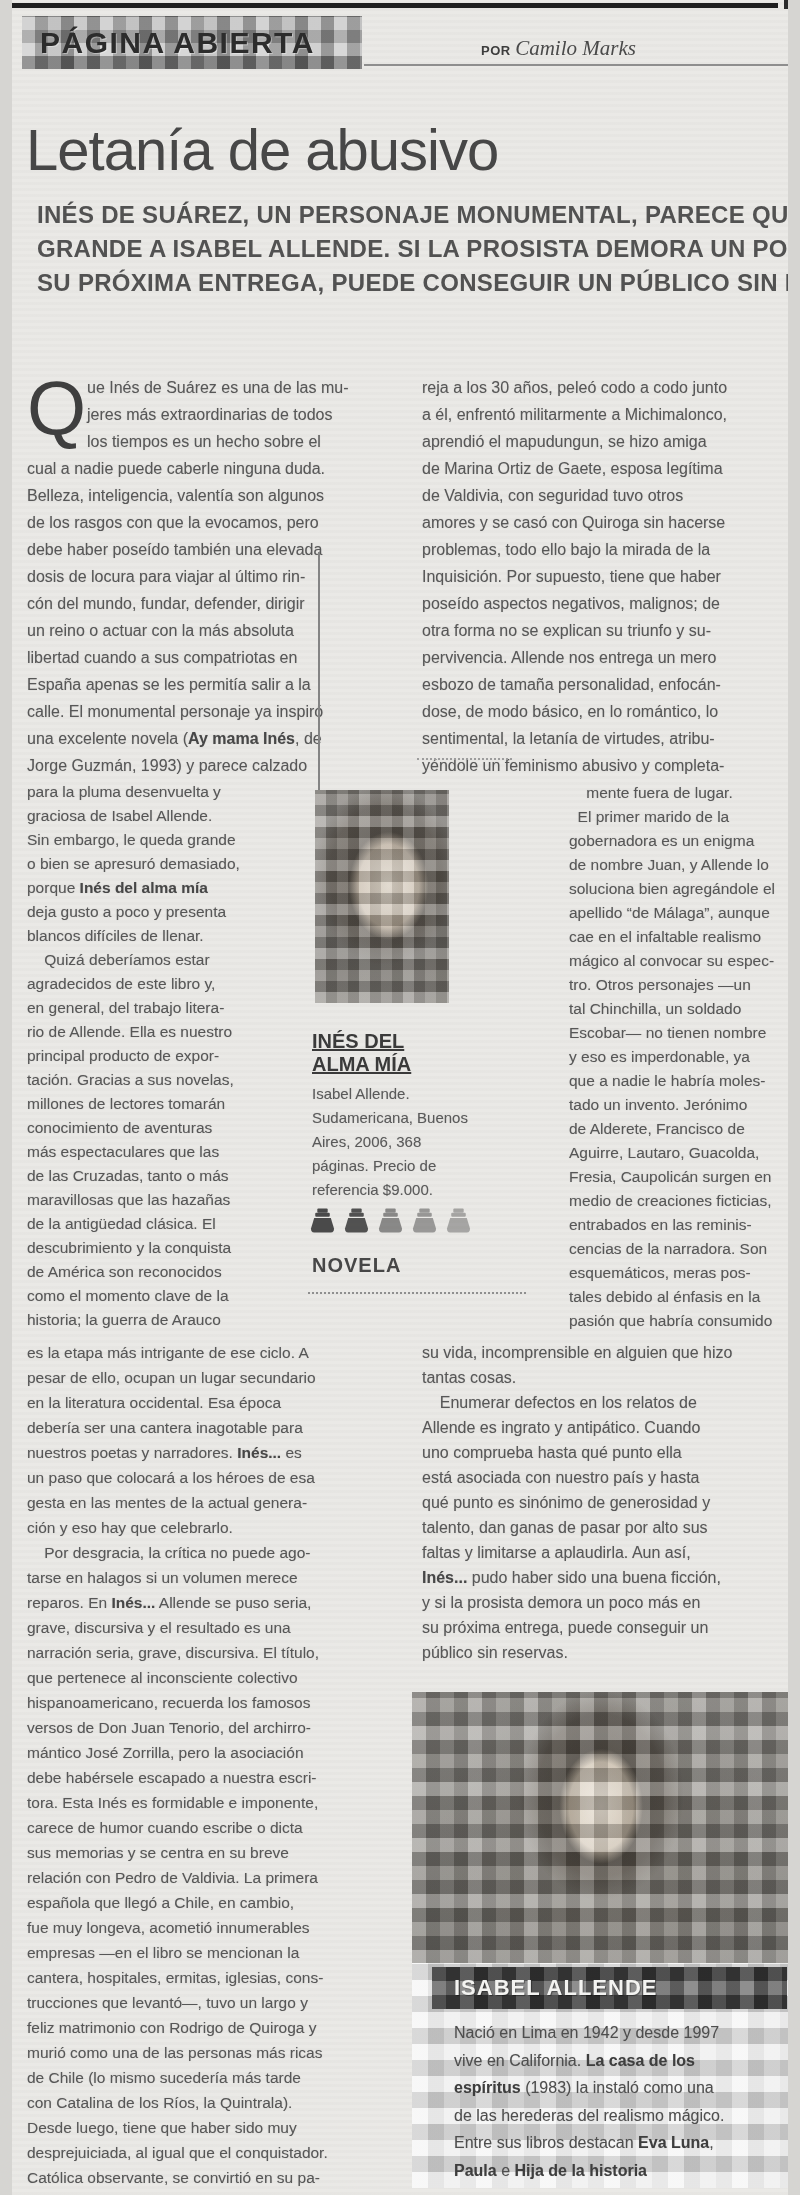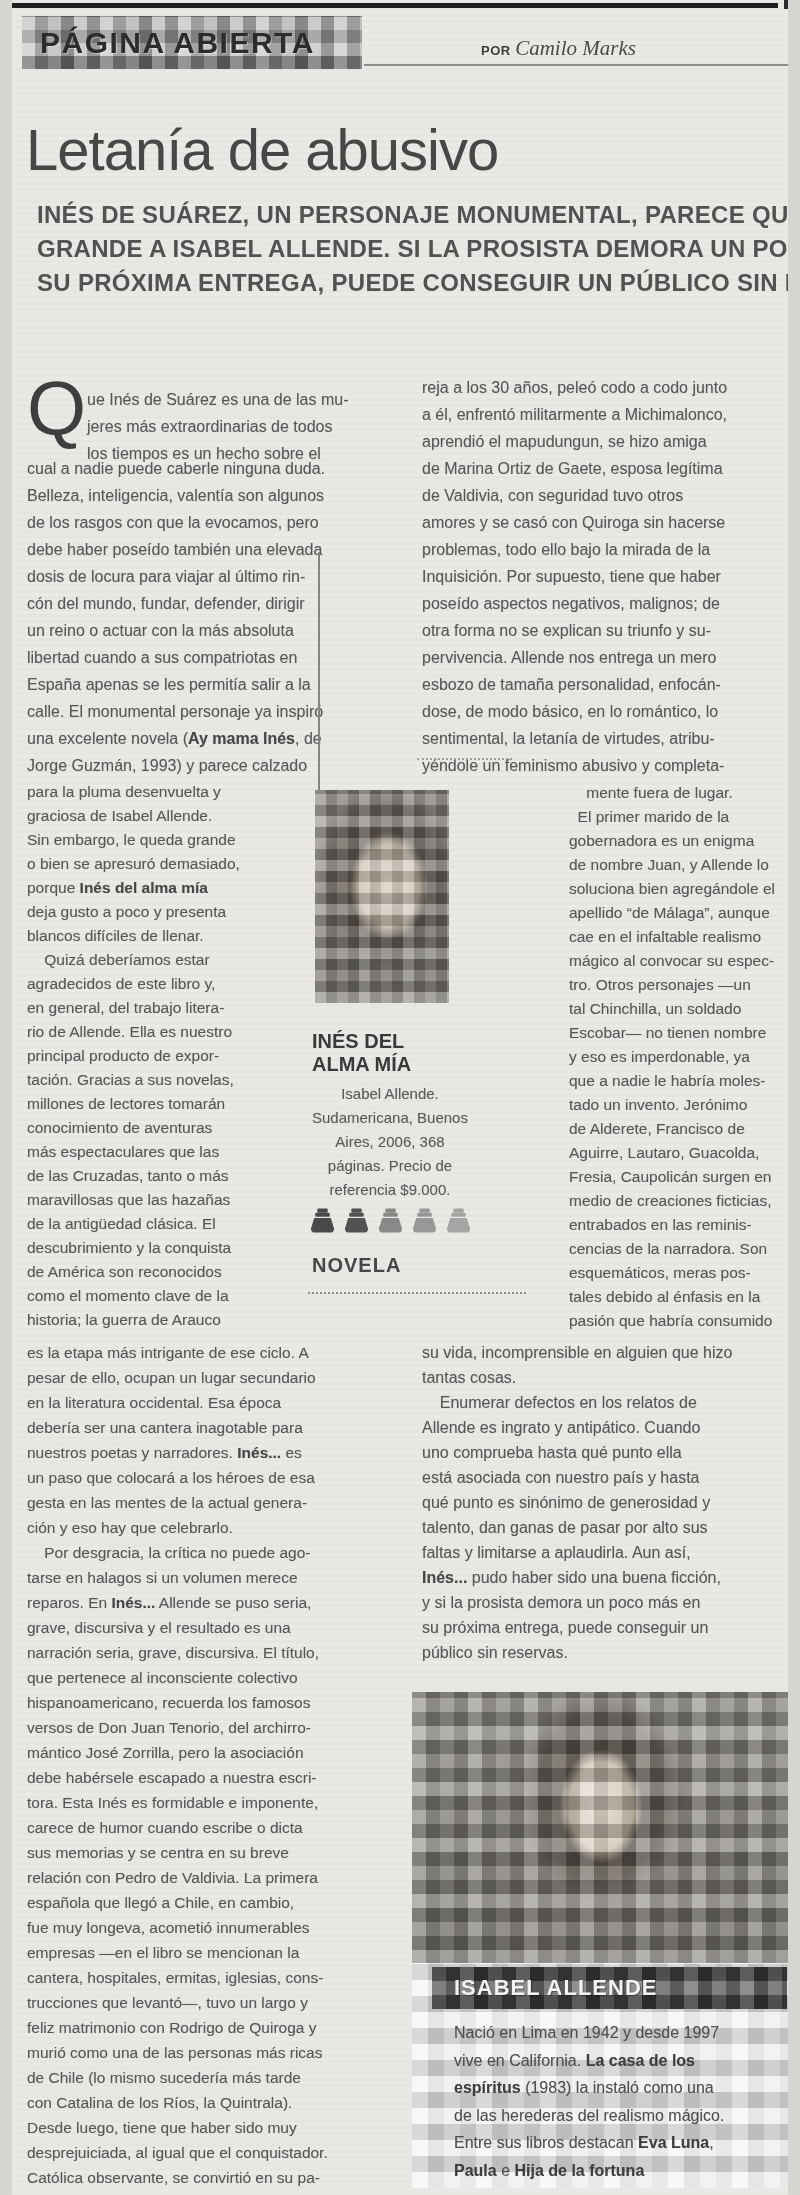--- a/index.html
+++ b/index.html
@@ -40,22 +40,22 @@
       radial-gradient(55px 75px at 55% 45%, #e2d8c9 0%, #c2b4a2 55%, rgba(0,0,0,0) 72%),
       radial-gradient(95px 120px at 52% 40%, #554e45 0%, rgba(90,82,72,.65) 58%, rgba(0,0,0,0) 75%),
       linear-gradient(170deg,#8b8781 0%,#6e6a64 70%,#7d7972 100%);}
   .checker{position:absolute;inset:0;
     background-image:
       repeating-linear-gradient(0deg, rgba(255,255,255,.26) 0 11px, rgba(35,35,35,.22) 11px 22px, rgba(255,255,255,.12) 22px 33px, rgba(0,0,0,.16) 33px 44px),
       repeating-linear-gradient(90deg, rgba(250,250,250,.26) 0 11px, rgba(60,60,60,.2) 11px 22px, rgba(205,205,205,.18) 22px 33px, rgba(25,25,25,.16) 33px 44px);}
   .checker-lg{background-image:
       repeating-linear-gradient(0deg, rgba(255,255,255,.26) 0 14px, rgba(35,35,35,.24) 14px 28px, rgba(255,255,255,.12) 28px 42px, rgba(0,0,0,.18) 42px 56px),
       repeating-linear-gradient(90deg, rgba(250,250,250,.28) 0 14px, rgba(55,55,55,.22) 14px 28px, rgba(205,205,205,.18) 28px 42px, rgba(20,20,20,.18) 42px 56px);}
-  .book-title{left:300px;top:1030px;font-size:20px;line-height:23px;font-weight:700;color:#3a3a3a;}
-  .book-credits{left:300px;top:1082px;font-size:15px;line-height:24px;color:#5a5a5a;text-align:center;}
+  .book-title{left:300px;top:1030px;font-size:20px;line-height:23px;font-weight:700;color:#3a3a3a;text-decoration:underline;}
+  .book-credits{left:300px;top:1082px;font-size:15px;line-height:24px;color:#5a5a5a;}
   .rating{left:297px;top:1208px;display:flex;gap:7px;}
   .rating .ink{width:27px;height:26px;color:#4a4a4a;}
   .rating .ink svg{display:block;}
   .r1{opacity:1;} .r2{opacity:.95;} .r3{opacity:.6;} .r4{opacity:.5;} .r5{opacity:.42;}
   .genre{left:300px;top:1254px;font-size:20px;font-weight:700;letter-spacing:1px;color:#474747;}
   .dotted-main{left:296px;top:1292px;width:218px;}
   .dotted-sm{left:405px;top:758px;width:95px;border-top:2px dotted #9d9d9d;height:0;}
   
   .photo{left:400px;top:1692px;width:394px;height:272px;
     background:
@@ -96,21 +96,21 @@
     <span class="por">POR</span>
     <span class="author">Camilo Marks</span>
   </div>
   <div class="abs byline-rule"></div>
 
   <h1 class="abs headline" style="margin:0;">Letanía de abusivo</h1>
   <div class="abs deck">INÉS DE SUÁREZ, UN PERSONAJE MONUMENTAL, PARECE QUEDARLE<br>GRANDE A ISABEL ALLENDE. SI LA PROSISTA DEMORA UN POCO MÁS EN<br>SU PRÓXIMA ENTREGA, PUEDE CONSEGUIR UN PÚBLICO SIN RESERVAS.</div>
 
   <div class="abs dropcap">Q</div>
 
-  <div class="line-block" style="left:75px;top:374px;margin-top:12px;">ue Inés de Suárez es una de las mu-<br>jeres más extraordinarias de todos<br>los tiempos es un hecho sobre el</div>
+  <div class="line-block" style="left:75px;top:374px;">ue Inés de Suárez es una de las mu-<br>jeres más extraordinarias de todos<br>los tiempos es un hecho sobre el</div>
   <div class="line-block" style="left:15px;top:455px;">cual a nadie puede caberle ninguna duda.<br>Belleza, inteligencia, valentía son algunos<br>de los rasgos con que la evocamos, pero<br>debe haber poseído también una elevada<br>dosis de locura para viajar al último rin-<br>cón del mundo, fundar, defender, dirigir<br>un reino o actuar con la más absoluta<br>libertad cuando a sus compatriotas en<br>España apenas se les permitía salir a la<br>calle. El monumental personaje ya inspiró<br>una excelente novela (<b>Ay mama Inés</b>, de<br>Jorge Guzmán, 1993) y parece calzado</div>
   <div class="line-block lh24" style="left:15px;top:780px;">para la pluma desenvuelta y<br>graciosa de Isabel Allende.<br>Sin embargo, le queda grande<br>o bien se apresuró demasiado,<br>porque <b>Inés del alma mía</b><br>deja gusto a poco y presenta<br>blancos difíciles de llenar.<br>&nbsp;&nbsp;&nbsp;&nbsp;Quizá deberíamos estar<br>agradecidos de este libro y,<br>en general, del trabajo litera-<br>rio de Allende. Ella es nuestro<br>principal producto de expor-<br>tación. Gracias a sus novelas,<br>millones de lectores tomarán<br>conocimiento de aventuras<br>más espectaculares que las<br>de las Cruzadas, tanto o más<br>maravillosas que las hazañas<br>de la antigüedad clásica. El<br>descubrimiento y la conquista<br>de América son reconocidos<br>como el momento clave de la<br>historia; la guerra de Arauco</div>
   <div class="line-block lh25" style="left:15px;top:1340px;">es la etapa más intrigante de ese ciclo. A<br>pesar de ello, ocupan un lugar secundario<br>en la literatura occidental. Esa época<br>debería ser una cantera inagotable para<br>nuestros poetas y narradores. <b>Inés...</b> es<br>un paso que colocará a los héroes de esa<br>gesta en las mentes de la actual genera-<br>ción y eso hay que celebrarlo.<br>&nbsp;&nbsp;&nbsp;&nbsp;Por desgracia, la crítica no puede ago-<br>tarse en halagos si un volumen merece<br>reparos. En <b>Inés...</b> Allende se puso seria,<br>grave, discursiva y el resultado es una<br>narración seria, grave, discursiva. El título,<br>que pertenece al inconsciente colectivo<br>hispanoamericano, recuerda los famosos<br>versos de Don Juan Tenorio, del archirro-<br>mántico José Zorrilla, pero la asociación<br>debe habérsele escapado a nuestra escri-<br>tora. Esta Inés es formidable e imponente,<br>carece de humor cuando escribe o dicta<br>sus memorias y se centra en su breve<br>relación con Pedro de Valdivia. La primera<br>española que llegó a Chile, en cambio,<br>fue muy longeva, acometió innumerables<br>empresas —en el libro se mencionan la<br>cantera, hospitales, ermitas, iglesias, cons-<br>trucciones que levantó—, tuvo un largo y<br>feliz matrimonio con Rodrigo de Quiroga y<br>murió como una de las personas más ricas<br>de Chile (lo mismo sucedería más tarde<br>con Catalina de los Ríos, la Quintrala).<br>Desde luego, tiene que haber sido muy<br>desprejuiciada, al igual que el conquistador.<br>Católica observante, se convirtió en su pa-</div>
 
   <div class="line-block" style="left:410px;top:374px;">reja a los 30 años, peleó codo a codo junto<br>a él, enfrentó militarmente a Michimalonco,<br>aprendió el mapudungun, se hizo amiga<br>de Marina Ortiz de Gaete, esposa legítima<br>de Valdivia, con seguridad tuvo otros<br>amores y se casó con Quiroga sin hacerse<br>problemas, todo ello bajo la mirada de la<br>Inquisición. Por supuesto, tiene que haber<br>poseído aspectos negativos, malignos; de<br>otra forma no se explican su triunfo y su-<br>pervivencia. Allende nos entrega un mero<br>esbozo de tamaña personalidad, enfocán-<br>dose, de modo básico, en lo romántico, lo<br>sentimental, la letanía de virtudes, atribu-<br>yéndole un feminismo abusivo y completa-</div>
   <div class="line-block lh24" style="left:557px;top:781px;">&nbsp;&nbsp;&nbsp;&nbsp;mente fuera de lugar.<br>&nbsp;&nbsp;El primer marido de la<br>gobernadora es un enigma<br>de nombre Juan, y Allende lo<br>soluciona bien agregándole el<br>apellido “de Málaga”, aunque<br>cae en el infaltable realismo<br>mágico al convocar su espec-<br>tro. Otros personajes —un<br>tal Chinchilla, un soldado<br>Escobar— no tienen nombre<br>y eso es imperdonable, ya<br>que a nadie le habría moles-<br>tado un invento. Jerónimo<br>de Alderete, Francisco de<br>Aguirre, Lautaro, Guacolda,<br>Fresia, Caupolicán surgen en<br>medio de creaciones ficticias,<br>entrabados en las reminis-<br>cencias de la narradora. Son<br>esquemáticos, meras pos-<br>tales debido al énfasis en la<br>pasión que habría consumido</div>
   <div class="line-block lh25" style="left:410px;top:1340px;font-size:16px;">su vida, incomprensible en alguien que hizo<br>tantas cosas.<br>&nbsp;&nbsp;&nbsp;&nbsp;Enumerar defectos en los relatos de<br>Allende es ingrato y antipático. Cuando<br>uno comprueba hasta qué punto ella<br>está asociada con nuestro país y hasta<br>qué punto es sinónimo de generosidad y<br>talento, dan ganas de pasar por alto sus<br>faltas y limitarse a aplaudirla. Aun así,<br><b>Inés...</b> pudo haber sido una buena ficción,<br>y si la prosista demora un poco más en<br>su próxima entrega, puede conseguir un<br>público sin reservas.</div>
 
   <div class="abs vrule" style="left:306px;top:552px;height:240px;"></div>
   <div class="abs vrule" style="left:789px;top:556px;height:326px;width:1px;background:#9b9b9b;"></div>
@@ -165,16 +165,16 @@
 
   <div class="abs photo">
     <div class="checker checker-lg"></div>
   </div>
   <div class="abs photo-credit">JRE BAJE</div>
 
   <div class="abs caption">
     <div class="caption-band">
       <span>ISABEL ALLENDE</span>
     </div>
-    <div class="caption-text">Nació en Lima en 1942 y desde 1997<br>vive en California. <b>La casa de los</b><br><b>espíritus</b> (1983) la instaló como una<br>de las herederas del realismo mágico.<br>Entre sus libros destacan <b>Eva Luna</b>,<br><b>Paula</b> e <b>Hija de la fortuna</b></div>
+    <div class="caption-text">Nació en Lima en 1942 y desde 1997<br>vive en California. <b>La casa de los</b><br><b>espíritus</b> (1983) la instaló como una<br>de las herederas del realismo mágico.<br>Entre sus libros destacan <b>Eva Luna</b>,<br><b>Paula</b> e <b>Hija de la historia</b></div>
   </div>
 
 </div>
 
 </body></html>

